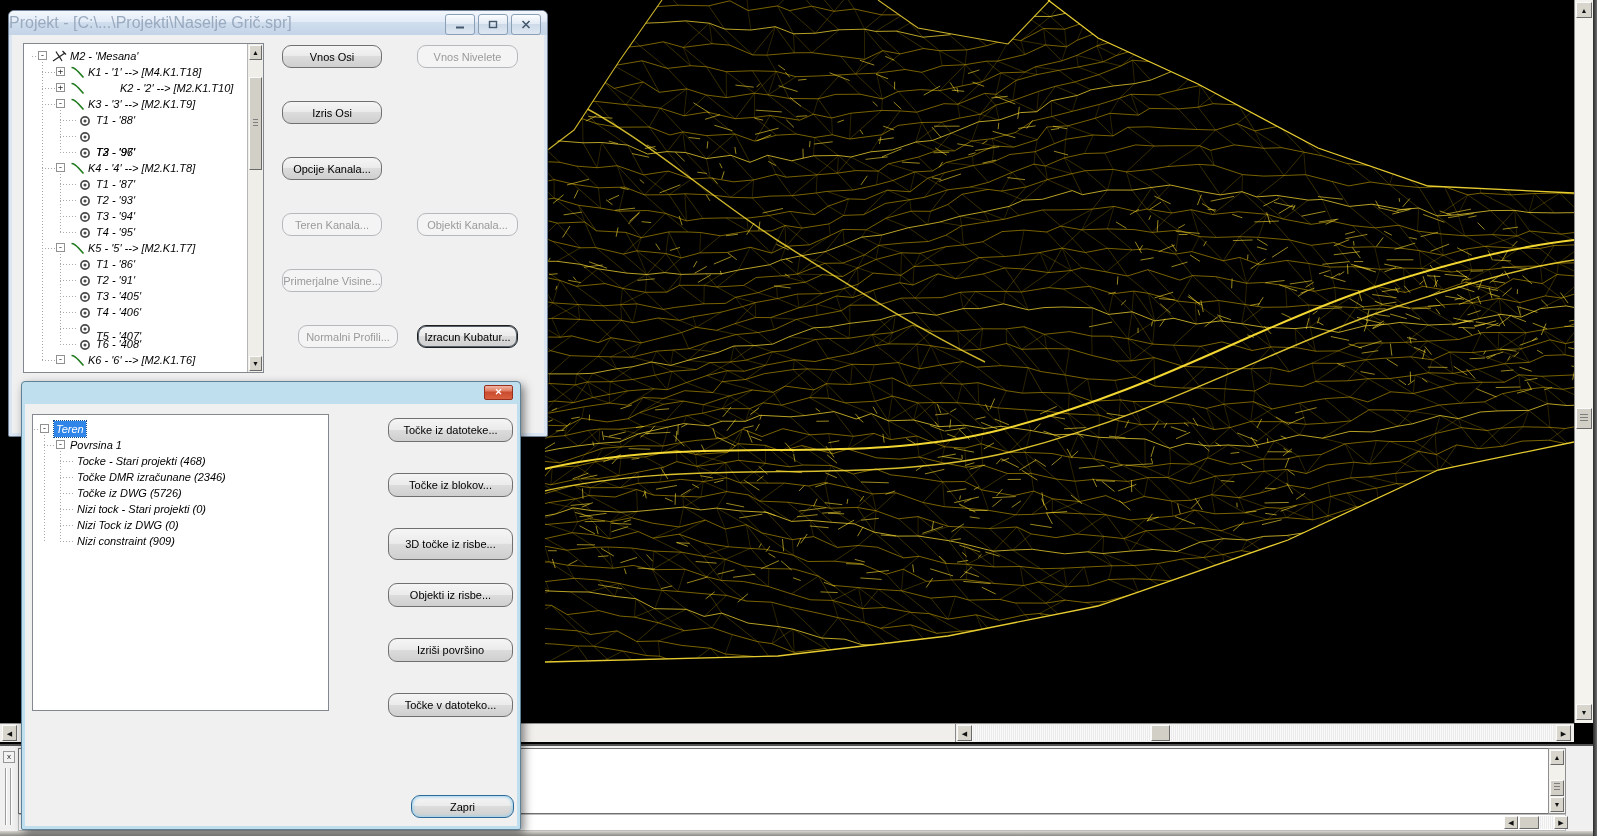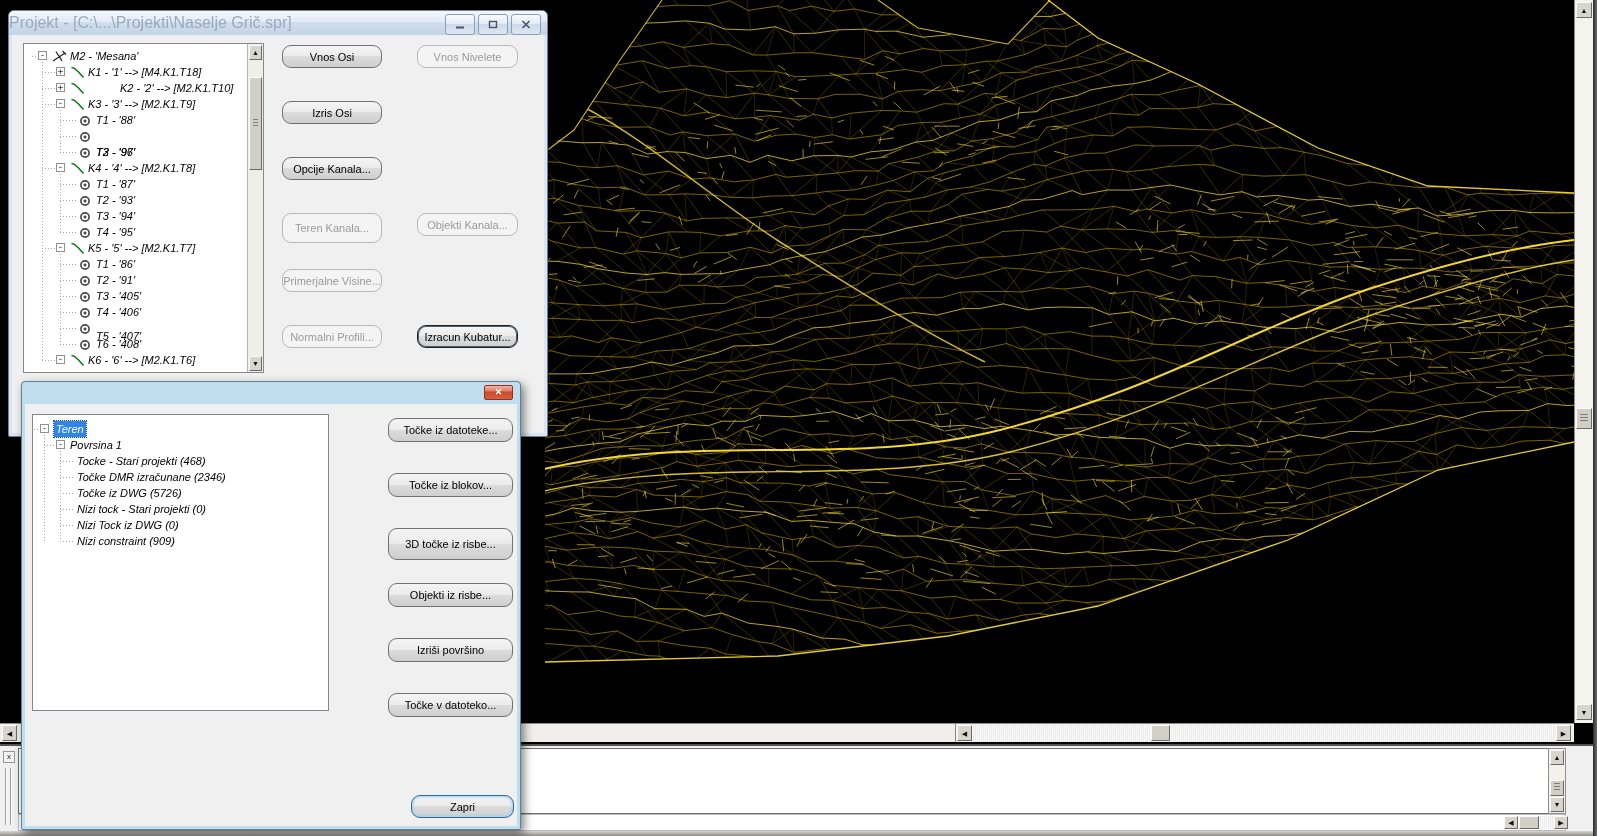--- a/index.html
+++ b/index.html
@@ -343,24 +343,24 @@
               <div class="grip-h"></div>
             </div>
           <div class="sb-btn" style="left:1px;top:312px;width:13px;height:15px;">▼</div>
         </div>
       </div>
       <div id="pw-buttons">
           <button class="btn" style="left: 270px; top: 10px; width: 100px; height: 23px;">Vnos Osi</button>
           <button class="btn disabled" aria-disabled="true" style="left: 405px; top: 10px; width: 101px; height: 23px;">Vnos Nivelete</button>
           <button class="btn" style="left: 270px; top: 66px; width: 100px; height: 23px;">Izris Osi</button>
           <button class="btn" style="left: 270px; top: 122px; width: 100px; height: 23px;">Opcije Kanala...</button>
-          <button class="btn disabled" aria-disabled="true" style="left: 270px; top: 178px; width: 100px; height: 30px;">Teren Kanala...</button>
+          <button class="btn disabled" aria-disabled="true" style="left: 270px; top: 178px; width: 100px; height: 23px;">Teren Kanala...</button>
           <button class="btn disabled" aria-disabled="true" style="left: 405px; top: 178px; width: 101px; height: 23px;">Objekti Kanala...</button>
           <button class="btn disabled" aria-disabled="true" style="left: 270px; top: 234px; width: 100px; height: 23px;">Primerjalne Visine...</button>
-          <button class="btn disabled" aria-disabled="true" style="left: 270px; top: 290px; width: 100px; height: 23px; text-align: right;">Normalni Profili...</button>
+          <button class="btn disabled" aria-disabled="true" style="left: 286px; top: 290px; width: 100px; height: 23px; text-align: right;">Normalni Profili...</button>
           <button class="btn default" style="left: 405px; top: 290px; width: 101px; height: 23px;">Izracun Kubatur...</button>
         </div>
     </div>
   </div>
 
   <div class="win" id="terrain-dialog">
     <div id="dlg-close">✕</div>
     <div class="win-body" id="dlg-body">
       <div class="treebox" id="dlg-tree">
         <div id="dlg-tree-rows" style="position:absolute;inset:0;overflow:hidden;">

